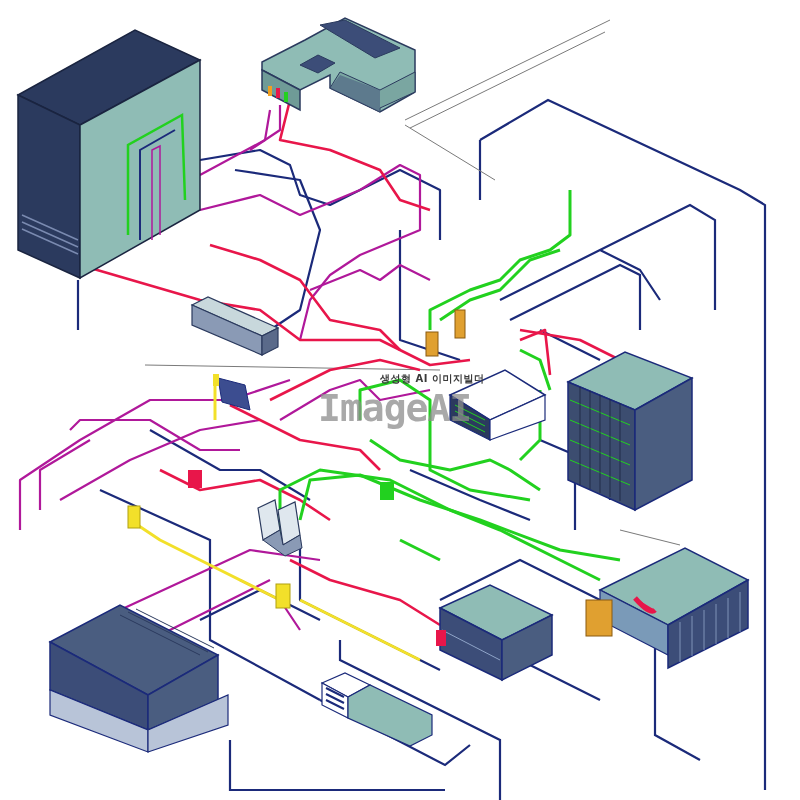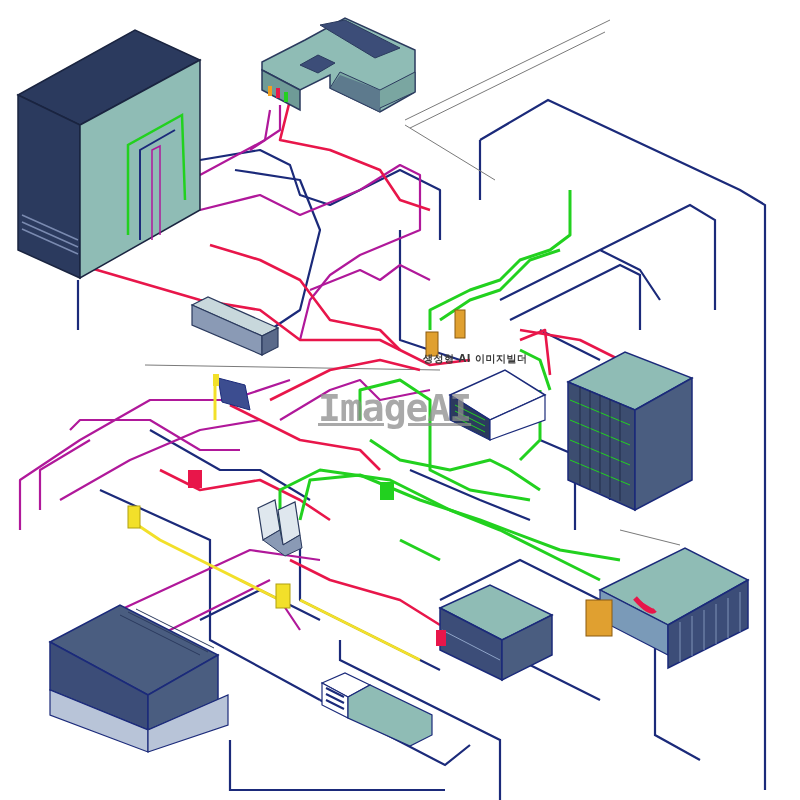--- a/index.html
+++ b/index.html
@@ -1,19 +1,19 @@
 <!DOCTYPE html>
 <html><head>
 <meta charset="utf-8">
 <style>
   html, body { margin: 0; padding: 0; background: #ffffff; }
   body { width: 800px; height: 800px; overflow: hidden; position: relative; font-family: "DejaVu Sans", sans-serif; }
   #canvas { position: absolute; left: 0; top: 0; width: 800px; height: 800px; }
-  .wm-sub { position: absolute; left: 380px; top: 352px; font: bold 10px "DejaVu Sans", sans-serif; color: #3a3a3a; letter-spacing: 0.5px; white-space: nowrap; margin-left: 43px; }
-  .wm-main { position: absolute; left: 318px; top: 386px; font: bold 38px "DejaVu Sans Mono", monospace; color: rgba(140,140,140,0.75); letter-spacing: -1px; white-space: nowrap; text-decoration: underline; }
+  .wm-sub { position: absolute; left: 380px; top: 372px; font: bold 10px "DejaVu Sans", sans-serif; color: #3a3a3a; letter-spacing: 0.5px; white-space: nowrap; }
+  .wm-main { position: absolute; left: 318px; top: 386px; font: bold 38px "DejaVu Sans Mono", monospace; color: rgba(140,140,140,0.75); letter-spacing: -1px; white-space: nowrap; }
 </style>
 </head>
 <body>
 
 <svg id="canvas" viewBox="0 0 800 800" xmlns="http://www.w3.org/2000/svg">
 
   <g fill="none" stroke="#1b2a7a" stroke-width="2.2">
     <path d="M480 140 L548 100 L740 190 L765 205 L765 790"></path>
     <path d="M480 140 L480 200"></path>
     <path d="M655 600 L655 735 L700 760"></path>

